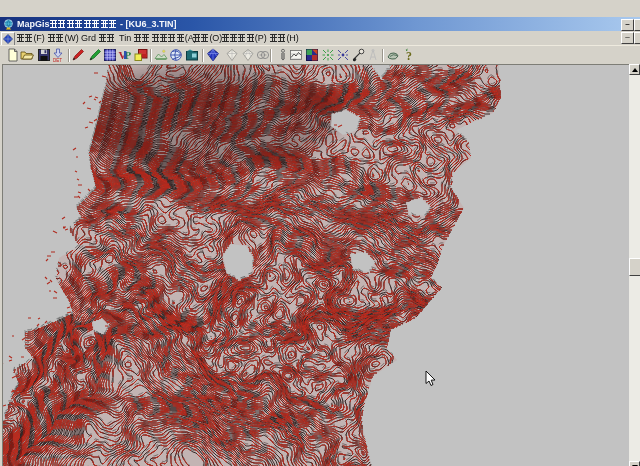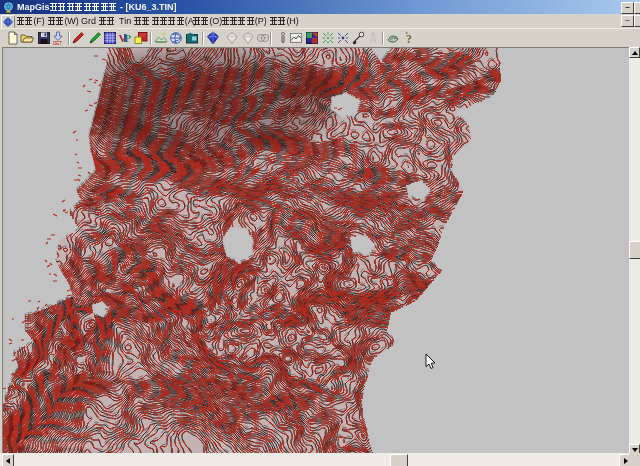--- a/index.html
+++ b/index.html
@@ -1,15 +1,15 @@
 <!DOCTYPE html>
 <html><head><meta charset="utf-8"><style>
 html,body{margin:0;padding:0;width:640px;height:466px;overflow:hidden;
  font-family:"Liberation Sans",sans-serif;background:#d5d2c9}
-#app{position:absolute;left:0;top:0;width:640px;height:335px}
+#app{position:absolute;left:0;top:17px;width:640px;height:335px}
 
 #title{position:absolute;left:0;top:0;width:640px;height:14px;
  background:linear-gradient(to right,#16317e 0%,#2a56a8 30%,#6f97d2 65%,#a9c9ee 100%);
  color:#f4f6fa;font-size:9px;font-weight:bold;line-height:14px}
 #title .txt{position:absolute;left:17px;top:0;letter-spacing:0px;white-space:nowrap}
 .cjw{display:inline-block;width:7px;height:8px;margin:0 1.2px 0 0.3px;vertical-align:-0.5px;
  background:
  linear-gradient(to right,transparent 2px,#fff 2px,#fff 3px,transparent 3px,transparent 4.5px,#fff 4.5px,#fff 5.5px,transparent 5.5px),
  linear-gradient(to bottom,#fff 0,#fff 1px,transparent 1px,transparent 3.5px,#fff 3.5px,#fff 4.5px,transparent 4.5px,transparent 7px,#fff 7px,#fff 8px)}
 .cj{display:inline-block;width:7px;height:8px;margin:0 1.2px 0 0;vertical-align:-0.5px;

